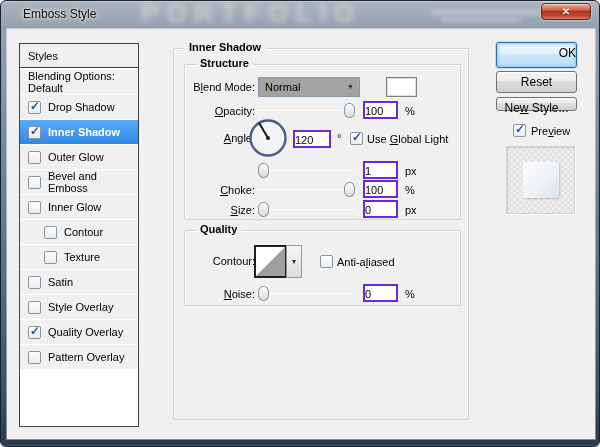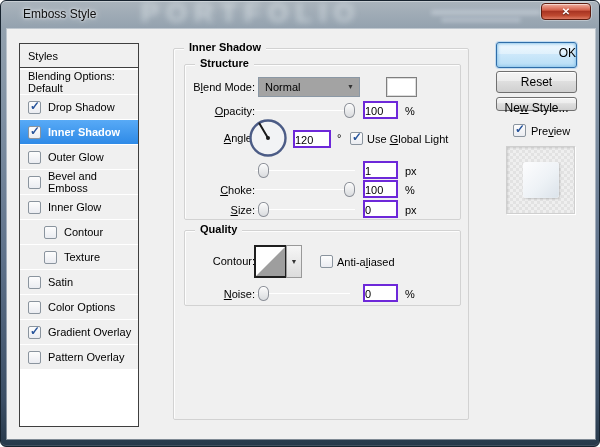--- a/index.html
+++ b/index.html
@@ -153,25 +153,25 @@
           <div class="srow indent">
             <span class="vcb"></span>
             <span class="slbl">Texture</span>
           </div>
           <div class="srow">
             <span class="vcb"></span>
             <span class="slbl">Satin</span>
           </div>
           <div class="srow">
             <span class="vcb"></span>
-            <span class="slbl">Color Options</span>
+            <span class="slbl">Style Overlay</span>
           </div>
           <div class="srow">
             <span class="vcb checked"></span>
-            <span class="slbl">Gradient Overlay</span>
+            <span class="slbl">Quality Overlay</span>
           </div>
           <div class="srow">
             <span class="vcb"></span>
             <span class="slbl">Pattern Overlay</span>
           </div>
         </div>
     </div>
 
     <div class="group outer">
       <span class="gtitle">Inner Shadow</span>

